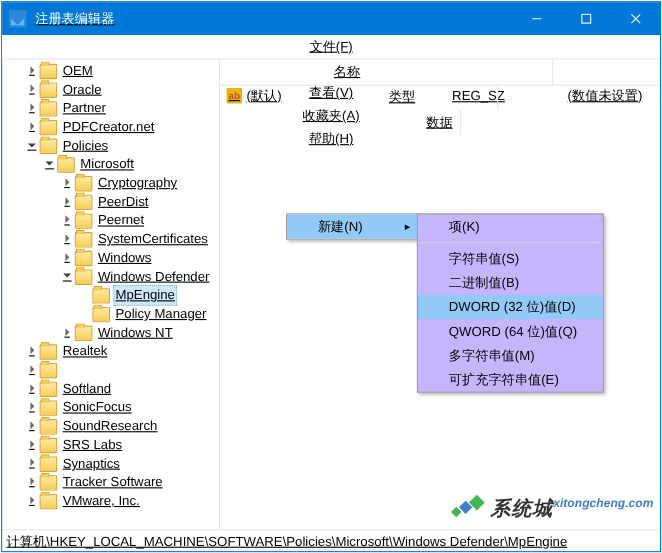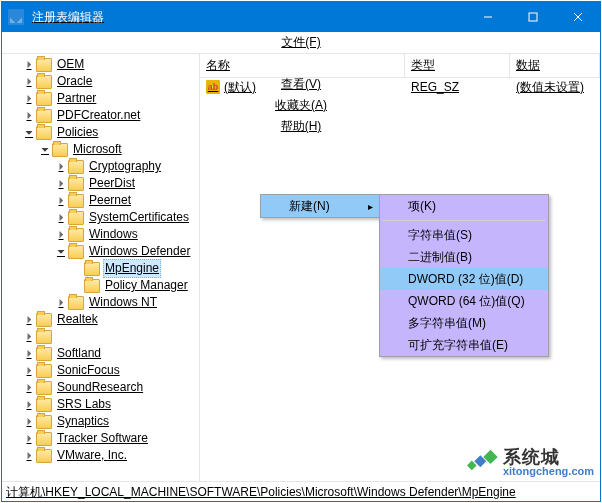--- a/index.html
+++ b/index.html
@@ -19,41 +19,41 @@
 .tree-pane::-webkit-scrollbar-track, .list-pane::-webkit-scrollbar-track { background: #f0f0f0; }
 .tree-pane::-webkit-scrollbar-thumb, .list-pane::-webkit-scrollbar-thumb { background: #cdcdcd; border: 1px solid #f0f0f0; }
 .tree-node { white-space: nowrap; height: 17px; line-height: 17px; display: flex; align-items: center; }
 .twisty { width: 14px; display: inline-flex; justify-content: center; color: #6b6b6b; font-size: 10px; }
 .twisty.open { color: #404040; }
 .folder { width: 16px; height: 14px; margin-right: 3px; background: linear-gradient(#ffe9a6,#f7ce54); border: 1px solid #d9a53a; border-radius: 1px; position: relative; display:inline-block; }
 .folder::before { content:""; position:absolute; top:-3px; left:0; width:6px; height:3px; background:#f7ce54; border:1px solid #d9a53a; border-bottom:none; border-radius:1px 1px 0 0; }
 .node-label { padding: 0 2px; }
 .node-label.sel { background: #cde8ff; border: 1px dotted #7ab7e8; padding: 0 1px; }
 .list-pane { flex: 1; overflow: auto; position: relative; }
-.list-header { display: flex; border-bottom: 1px solid #e5e5e5; position: sticky; top: 0; background: #fff; height: 24px; align-items: center; }
+.list-header { display: flex; border-bottom: 1px solid #e5e5e5; position: sticky; top: 0; background: #fff; height: 24px; align-items: center; flex-direction: column; }
 .col { padding: 3px 6px; border-right: 1px solid #e5e5e5; white-space: nowrap; text-align: left; }
 .col.name { width: 205px; }
 .col.type { width: 105px; }
 .col.data { flex: 1; }
 .list-row { display: flex; height: 18px; align-items: center; }
 .cell { padding: 1px 6px; white-space: nowrap; }
 .cell.name { width: 205px; display: flex; align-items: center; gap: 4px; }
 .cell.type { width: 105px; }
 .cell.data { flex: 1; }
 .val-icon { width: 14px; height: 14px; border: 6px solid #eab308; background: #bef264; display: inline-flex; align-items: center; justify-content: center; color: #d04040; font-size: 9px; font-weight: bold; border-radius: 1px; }
 .statusbar { height: 20px; border-top: 1px solid #e5e5e5; padding: 2px 4px; white-space: nowrap; overflow: hidden; }
 .context-menu { position: absolute; background: #f0f0f0; border: 1px solid #a0a0a0; box-shadow: 2px 2px 3px rgba(0,0,0,.25); z-index: 100; }
 .ctx-item { height: 22px; display: flex; align-items: center; padding: 0 20px 0 28px; white-space: nowrap; position: relative; }
 .ctx-item.hl { background: #91c9f7; }
 .ctx-item .arrow { position: absolute; right: 6px; font-size: 10px; }
 .ctx-sep { height: 1px; background: #d0d0d0; margin: 3px 2px; }
 .submenu { position: absolute; left: 100%; top: -1px; background: #c4b5fd; border: 1px solid #a0a0a0; box-shadow: 2px 2px 3px rgba(0,0,0,.25); min-width: 170px; }
 .watermark { position: absolute; right: 8px; bottom: 24px; display: flex; align-items: center; gap: 4px; pointer-events: none; opacity: .96; }
 .wm-logo { width: 34px; height: 34px; }
-.wm-text { display:flex; flex-direction:column; line-height:1; }
+.wm-text { display:flex; flex-direction:row; line-height:1;font-style:italic; }
 .wm-cn { font-size: 18px; font-weight: bold; color: #2c2c2c; letter-spacing: 1px; }
 .wm-en { font-size: 11px; color: #3a78c9; font-weight: bold; }
 </style>
 </head>
 <body>
 
 <div class="window">
   <div class="titlebar">
     <span class="titlebar-icon"></span>
     <span class="titlebar-title">注册表编辑器</span>

